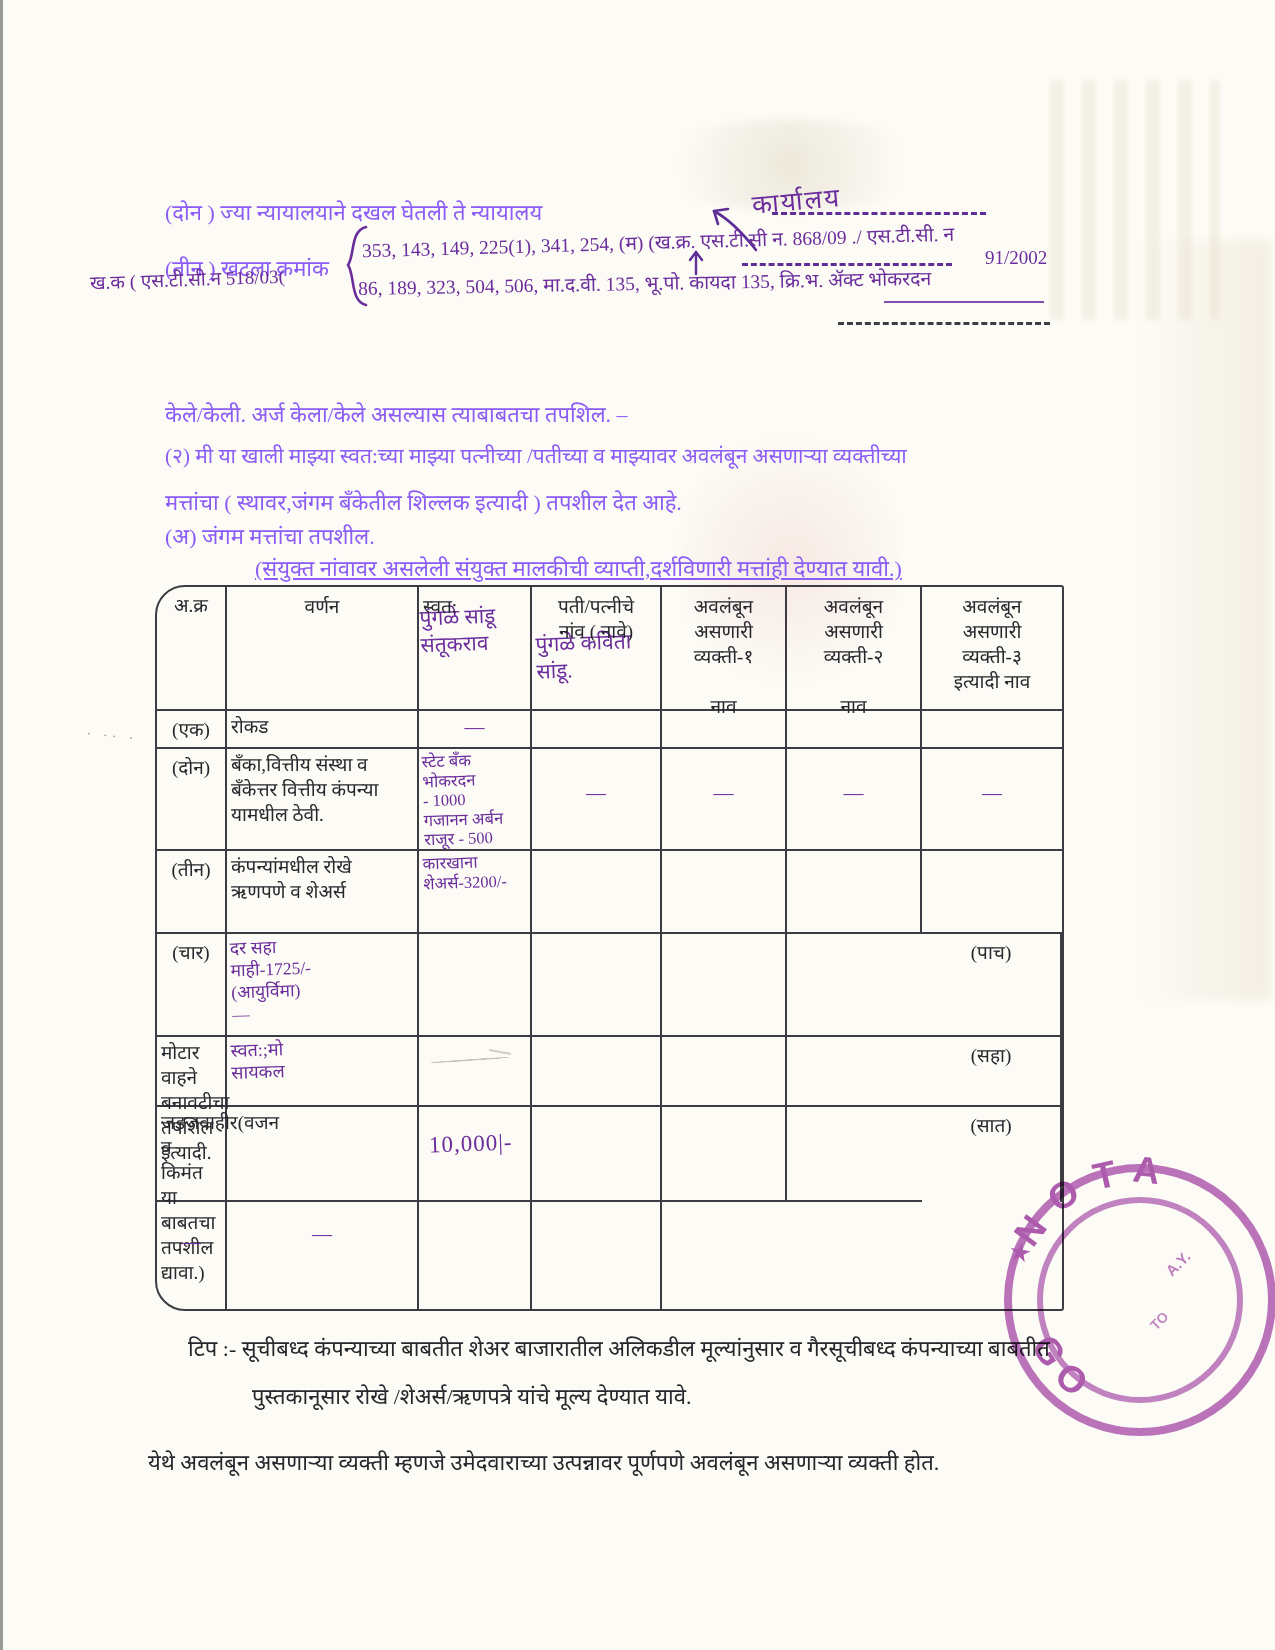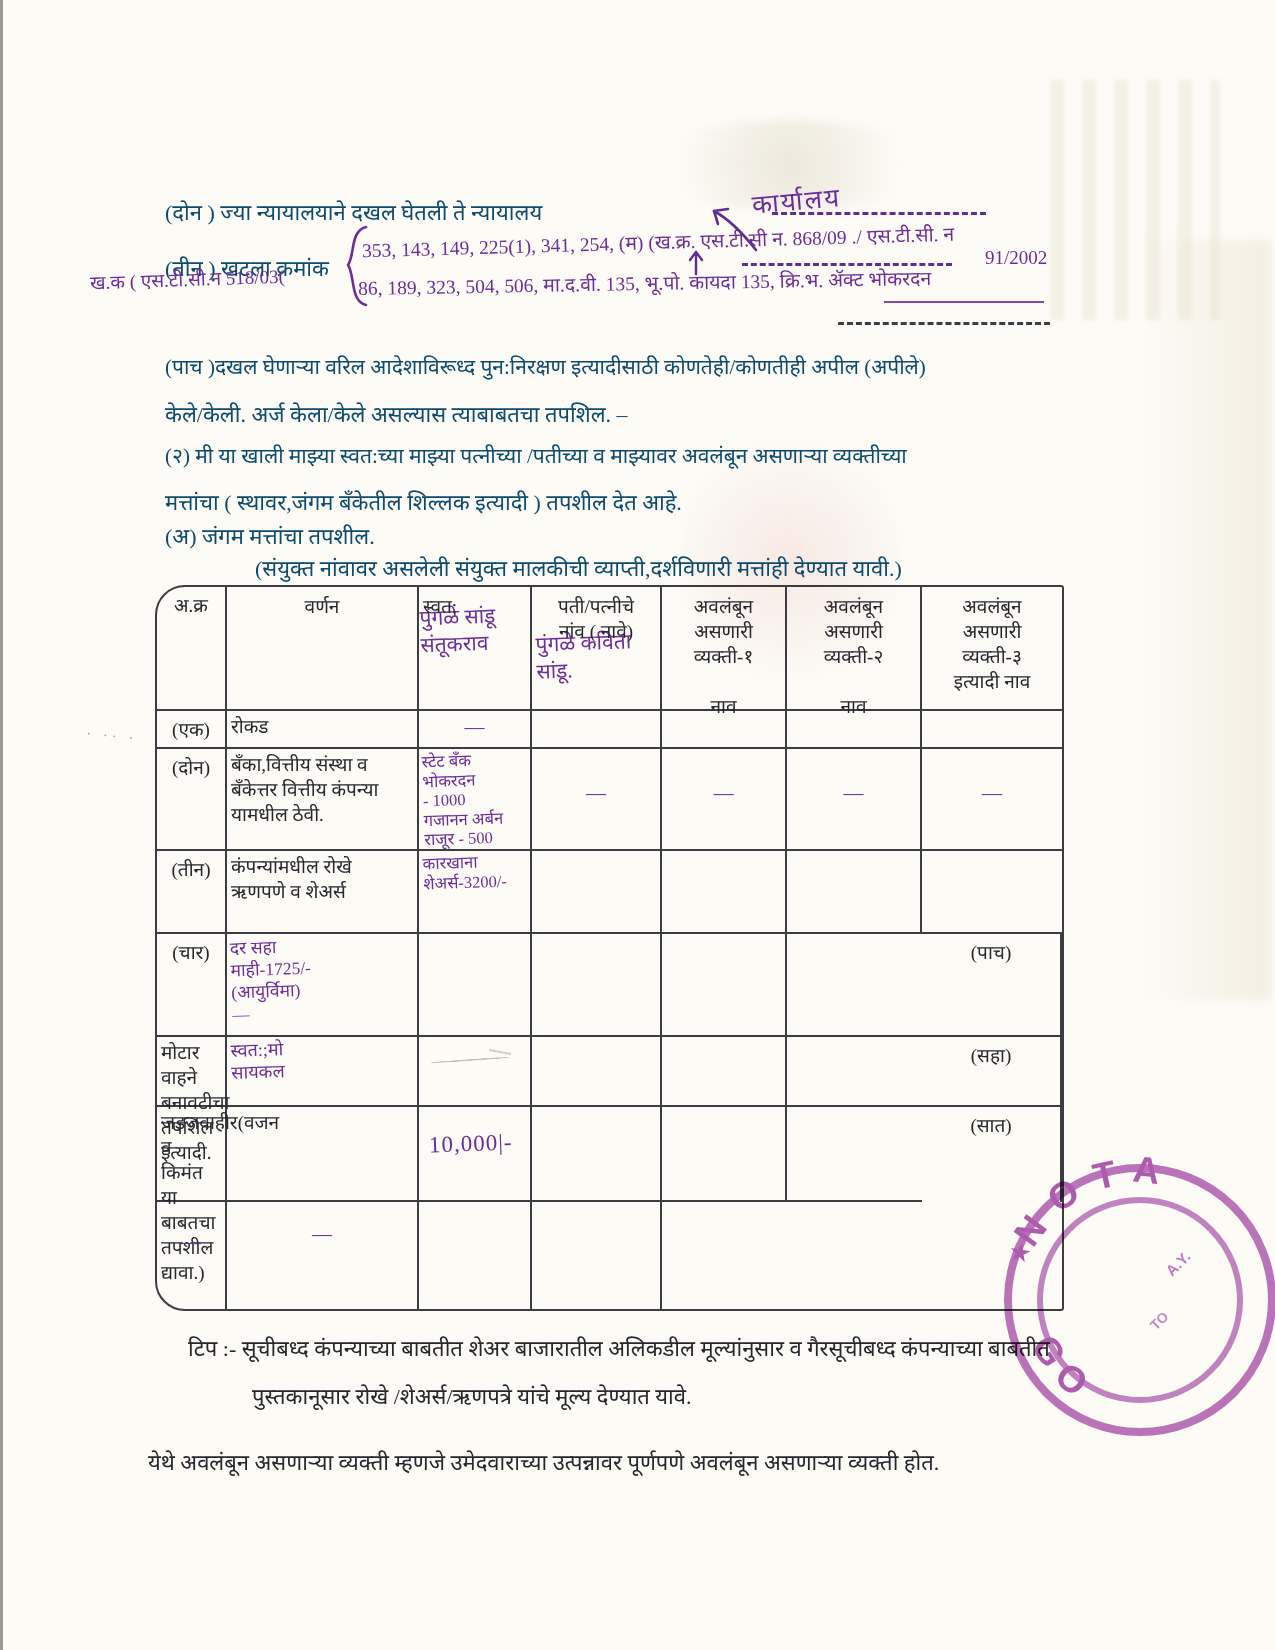--- a/index.html
+++ b/index.html
@@ -16,21 +16,21 @@
     filter:blur(2px);}
   .tex-band{position:absolute;left:1140px;top:240px;width:130px;height:760px;
     background:linear-gradient(90deg,rgba(233,222,199,.0),rgba(229,216,189,.35));filter:blur(4px);}
   .bleed-pink{position:absolute;left:680px;top:420px;width:220px;height:280px;border-radius:50%;
     background:radial-gradient(circle,rgba(238,196,190,.33),rgba(238,196,190,0) 70%);filter:blur(5px);}
   .bleed-ghost{position:absolute;left:640px;top:120px;width:300px;height:90px;border-radius:50%;
     background:radial-gradient(circle,rgba(203,188,156,.30),rgba(203,188,156,0) 72%);filter:blur(4px);}
   .pencil-marks{position:absolute;left:86px;top:728px;color:#8f897c;font-size:15px;letter-spacing:4px;
     transform:rotate(6deg);opacity:.8;}
   
-  .p{position:absolute;white-space:nowrap;font-size:22px;color:#0c4a6e;}
+  .p{position:absolute;white-space:nowrap;font-size:22px;color:#8b5cf6;}
   .p-small{font-size:21px;}
   
   .hw{position:absolute;white-space:pre;color:#6b2d9c;font-size:20px;line-height:24px;}
   .dash-purple{position:absolute;border-top:3px dashed #5e2d96;height:0;}
   .dash-black{position:absolute;border-top:3px dashed #3d3d44;height:0;}
   .uline-purple{position:absolute;border-top:2px solid #6b2d9c;height:0;opacity:.85;}
   
   .assets-table{
     position:absolute;left:155px;top:585px;
     display:grid;
@@ -68,26 +68,25 @@
   <div class="edge-strip"></div>
   <div class="tex-stripes"></div>
   <div class="tex-band"></div>
   <div class="bleed-pink"></div>
   <div class="bleed-ghost"></div>
   <div class="pencil-marks">· ·· ·</div>
 
   <div class="p" style="left:165px;top:196px;">(दोन ) ज्या न्यायालयाने दखल घेतली ते न्यायालय</div>
   <div class="p" style="left:165px;top:252px;">(तीन ) खटला क्रमांक</div>
   <div class="dash-black" style="left:838px;top:322px;width:212px;"></div>
-  <div class="p p-small" style="left:165px;top:352px;">(पाच )दखल घेणाऱ्या वरिल आदेशाविरूध्द पुन:निरक्षण इत्यादीसाठी कोणतेही/कोणतीही अपील (अपीले)</div>
   <div class="p" style="left:165px;top:398px;">केले/केली. अर्ज केला/केले असल्यास त्याबाबतचा तपशिल.   ‒</div>
   <div class="p p-small" style="left:165px;top:441px;">(२)     मी या खाली माझ्या स्वत:च्या माझ्या पत्नीच्या /पतीच्या व माझ्यावर अवलंबून असणाऱ्या व्यक्तीच्या</div>
   <div class="p" style="left:165px;top:486px;">मत्तांचा ( स्थावर,जंगम बँकेतील शिल्लक इत्यादी ) तपशील देत आहे.</div>
   <div class="p" style="left:165px;top:520px;">(अ)    जंगम मत्तांचा तपशील.</div>
-  <div class="p" style="left:255px;top:552px;">(संयुक्त नांवावर असलेली संयुक्त मालकीची व्याप्ती,दर्शविणारी मत्तांही देण्यात यावी.)</div>
+  <div class="p" style="left:255px;top:552px;text-decoration:underline;">(संयुक्त नांवावर असलेली संयुक्त मालकीची व्याप्ती,दर्शविणारी मत्तांही देण्यात यावी.)</div>
 
   <div class="hw" style="left:90px;top:268px;font-size:19px;transform:rotate(-2deg);">ख.क ( एस.टी.सी.न 518/03(</div>
   <svg class="" style="position:absolute;left:344px;top:224px;" width="26" height="84" viewBox="0 0 26 84">
     <path d="M22,3 C6,7 11,31 4,41 C11,51 6,77 22,81" fill="none" stroke="#6b2d9c" stroke-width="2.6" stroke-linecap="round"></path>
   </svg>
   <div class="hw" style="left:362px;top:231px;font-size:19.5px;transform:rotate(-1.6deg);">353, 143, 149, 225(1), 341, 254, (म) (ख.क्र. एस.टी.सी न. 868/09 ./ एस.टी.सी. न</div>
   <div class="hw" style="left:985px;top:246px;font-size:19px;">91/2002</div>
   <div class="hw" style="left:752px;top:190px;font-size:26px;transform:rotate(-5deg);letter-spacing:2px;">कार्यालय</div>
   <div class="dash-purple" style="left:772px;top:212px;width:214px;"></div>
   <div class="dash-purple" style="left:742px;top:263px;width:210px;"></div>

